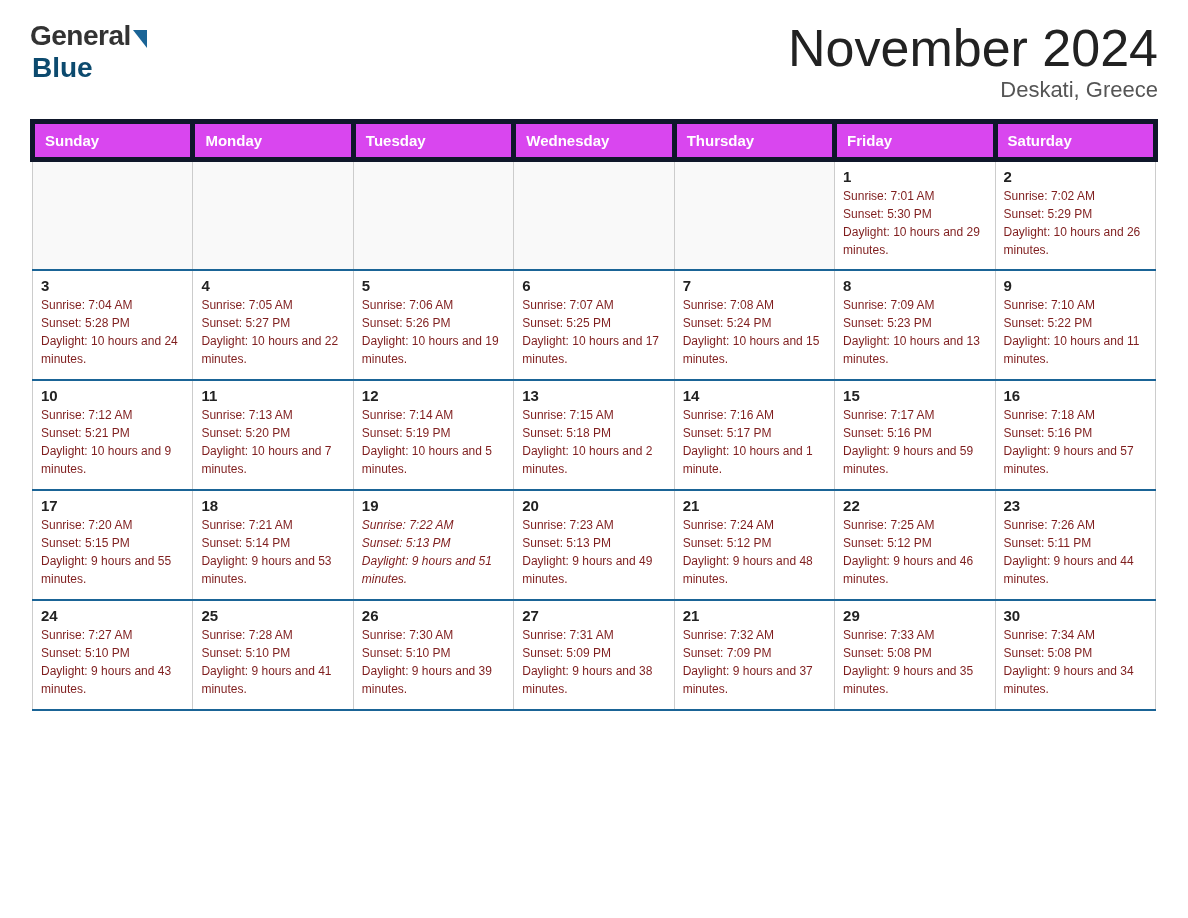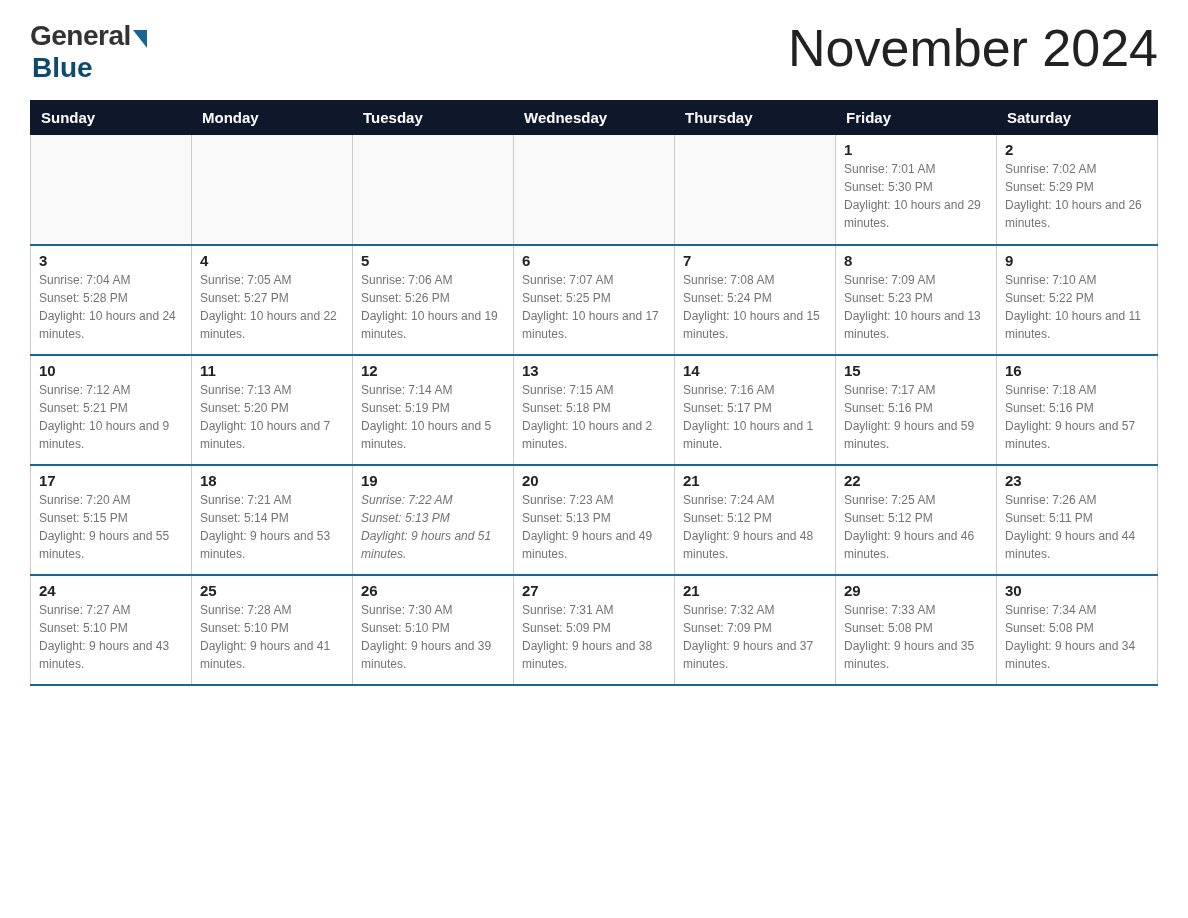--- a/index.html
+++ b/index.html
@@ -59,27 +59,27 @@
       font-size: 22px;
       color: #555;
       font-weight: 300;
     }
     table {
       width: 100%;
       border-collapse: collapse;
       table-layout: fixed;
     }
     thead tr th {
-      background-color: #0f172a;
+      background-color: #d946ef;
       color: #fff;
       font-size: 15px;
       font-weight: 600;
       padding: 8px 10px;
       text-align: left;
-      border: 1px solid #0f172a;
+      border: 5px solid #0f172a;
     }
     tbody tr td {
       border: 1px solid #ccc;
       vertical-align: top;
       padding: 6px 8px;
       font-size: 12.5px;
       color: #333;
       height: 110px;
     }
     tbody tr {
@@ -87,40 +87,41 @@
     }
     .day-number {
       font-size: 15px;
       font-weight: bold;
       color: #222;
       display: block;
       margin-bottom: 2px;
     }
     .day-info {
       font-size: 12px;
-      color: #737373;
+      color: #7f1d1d;
       line-height: 1.5;
     }
     .empty-cell {
       background: #f9f9f9;
     }
   </style>
 </head>
 <body>
 
 <div class="header">
   <div class="logo">
     <div class="logo-top">
       <span class="logo-general">General</span>
       <div class="logo-arrow"></div>
     </div>
     <span class="logo-blue">Blue</span>
   </div>
   <div class="title-section">
     <div class="month-title">November 2024</div>
+    <div class="location">Deskati, Greece</div>
   </div>
 </div>
 
 <table>
   <thead>
     <tr>
     <th>Sunday</th>
         <th>Monday</th>
         <th>Tuesday</th>
         <th>Wednesday</th>

